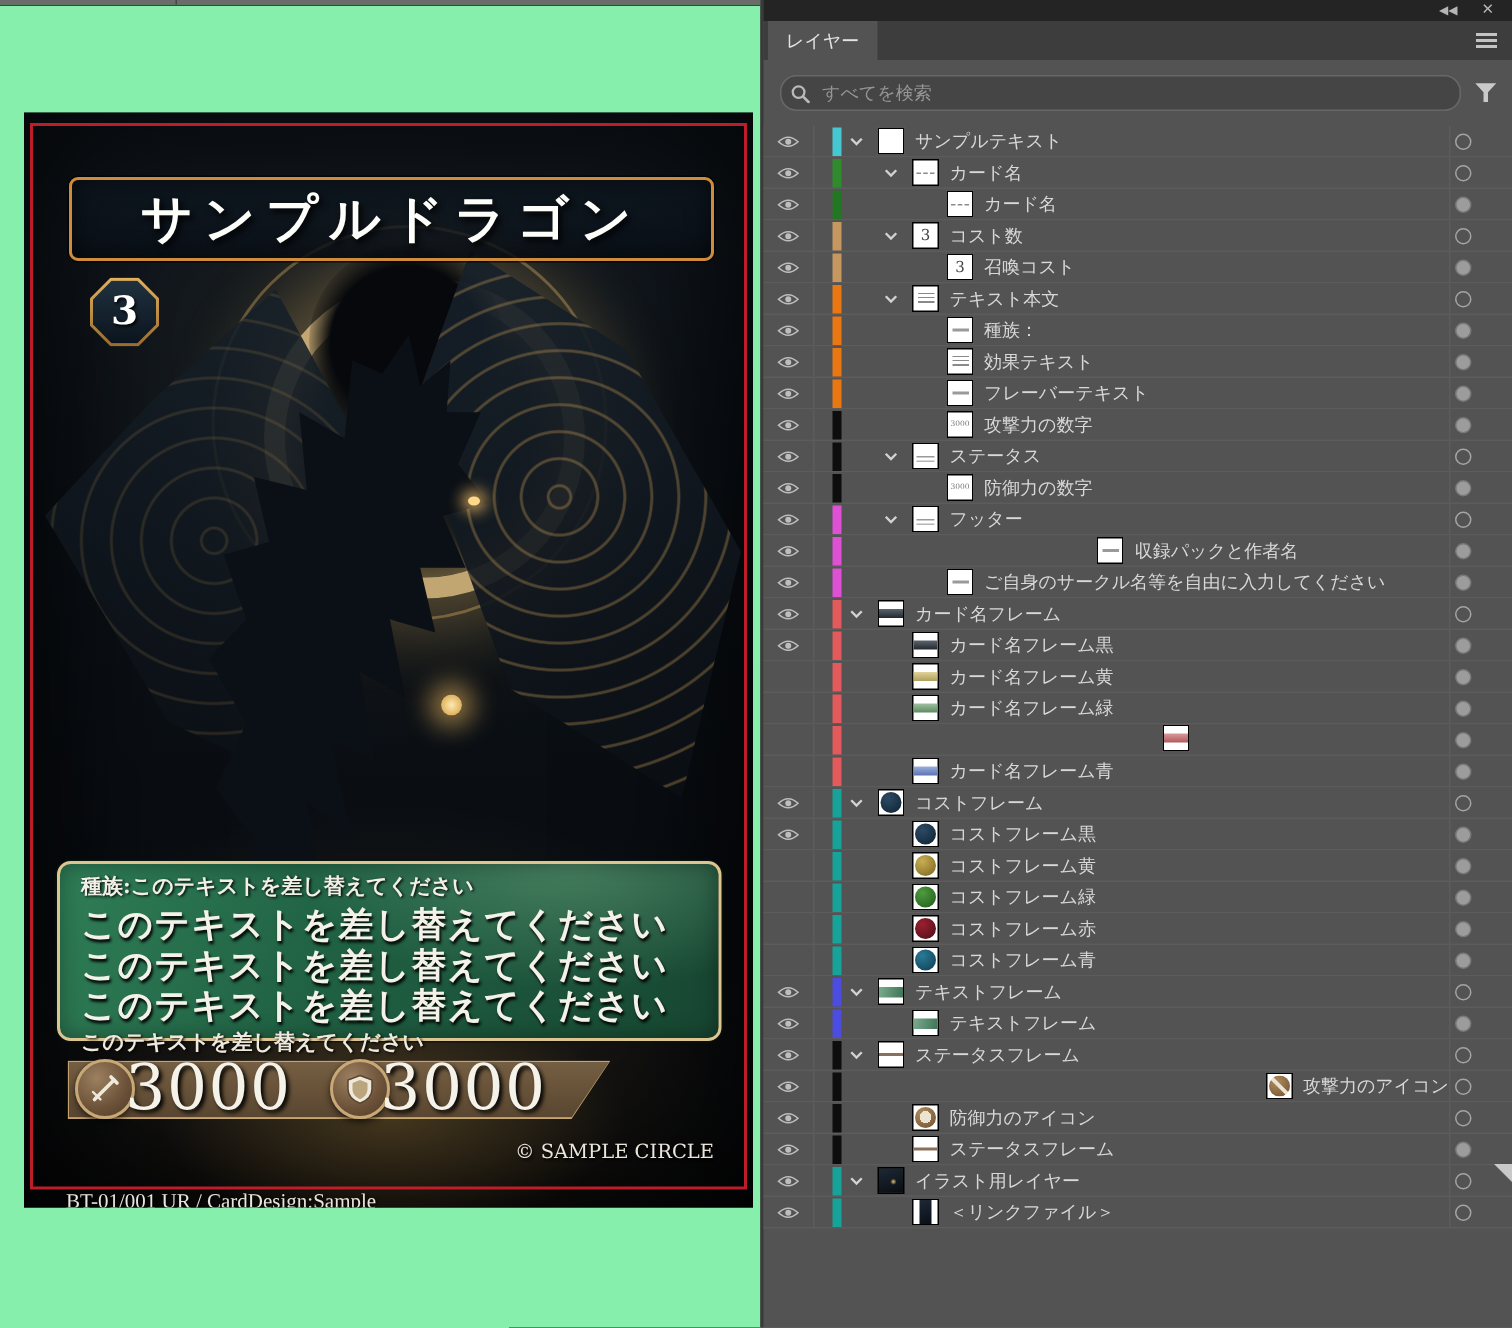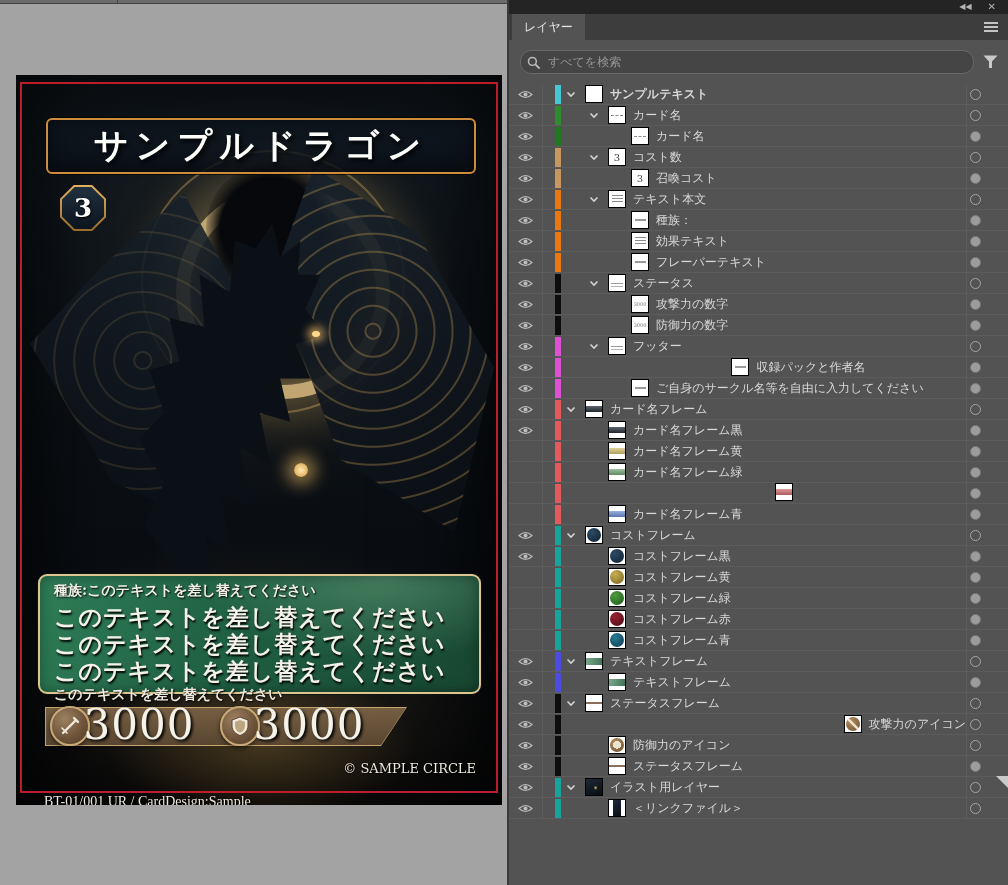--- a/index.html
+++ b/index.html
@@ -1,20 +1,20 @@
 <!DOCTYPE html>
 <html><head>
 <meta charset="utf-8">
 <style>
   html,body{margin:0;padding:0;background:#3a3a3a;}
   body{width:1008px;height:885px;overflow:hidden;position:relative;
        font-family:"Liberation Sans", sans-serif;-webkit-font-smoothing:antialiased;}
 
   
-  .canvas{position:absolute;left:0;top:0;width:507px;height:885px;background:#a3a3a3;}
+  .canvas{position:absolute;left:0;top:0;width:507px;height:885px;background:#86efac;}
   .canvas-topstrip{position:absolute;left:0;top:0;width:100%;height:3px;background:#6b6b6b;}
   .canvas-topstrip .notch{position:absolute;left:117px;top:0;width:1px;height:3px;background:#464646;}
   .canvas-topline{position:absolute;left:0;top:3px;width:100%;height:1px;background:#404040;}
 
   
   .card{position:absolute;left:16px;top:75px;width:486px;height:730px;background:#07090c;overflow:hidden;}
   .art{position:absolute;inset:0;
        background:
          radial-gradient(380px 260px at 50% 88%, rgba(150,110,50,.20), transparent 70%),
          radial-gradient(300px 300px at 50% 30%, rgba(80,70,40,.25), transparent 70%),
@@ -293,21 +293,21 @@
     <div class="col-eye">
       <svg class="eye" width="15" height="9" viewBox="0 0 15 9">
         <path d="M1 4.5 Q7.5 -1.5 14 4.5 Q7.5 10.5 1 4.5 Z" fill="none" stroke="#bdbdbd" stroke-width="1.1"></path>
         <circle cx="7.5" cy="4.5" r="2" fill="#bdbdbd"></circle>
       </svg>
     </div>
     <div class="col-gap"></div>
     <div class="col-strip">
           <span class="strip" style="background: rgb(69, 200, 210);"></span>
         </div>
-    <div class="row-main" style="padding-left: 5px; font-weight: bold;">
+    <div class="row-main" style="padding-left: 5px;">
       <span class="chev">
         <svg width="10" height="7" viewBox="0 0 10 7">
           <polyline points="1.5,1.5 5,5 8.5,1.5" fill="none" stroke="#d2d2d2" stroke-width="1.6"></polyline>
         </svg>
       </span>
       <span class="thumb th-blank"></span>
       <span class="label">サンプルテキスト</span>
     </div>
     <div class="col-target">
           <span class="circle open"></span>
@@ -498,20 +498,41 @@
     <div class="col-eye">
       <svg class="eye" width="15" height="9" viewBox="0 0 15 9">
         <path d="M1 4.5 Q7.5 -1.5 14 4.5 Q7.5 10.5 1 4.5 Z" fill="none" stroke="#bdbdbd" stroke-width="1.1"></path>
         <circle cx="7.5" cy="4.5" r="2" fill="#bdbdbd"></circle>
       </svg>
     </div>
     <div class="col-gap"></div>
     <div class="col-strip">
           <span class="strip" style="background: rgb(13, 13, 13);"></span>
         </div>
+    <div class="row-main" style="padding-left: 70px;">
+
+      <span class="thumb th-tinytext">3000</span>
+      <span class="label">攻撃力の数字</span>
+    </div>
+    <div class="col-target">
+          <span class="circle filled"></span>
+        </div>
+  </div>
+
+  <div class="row">
+    <div class="col-eye">
+      <svg class="eye" width="15" height="9" viewBox="0 0 15 9">
+        <path d="M1 4.5 Q7.5 -1.5 14 4.5 Q7.5 10.5 1 4.5 Z" fill="none" stroke="#bdbdbd" stroke-width="1.1"></path>
+        <circle cx="7.5" cy="4.5" r="2" fill="#bdbdbd"></circle>
+      </svg>
+    </div>
+    <div class="col-gap"></div>
+    <div class="col-strip">
+          <span class="strip" style="background: rgb(13, 13, 13);"></span>
+        </div>
     <div class="row-main" style="padding-left: 28px;">
       <span class="chev">
         <svg width="10" height="7" viewBox="0 0 10 7">
           <polyline points="1.5,1.5 5,5 8.5,1.5" fill="none" stroke="#d2d2d2" stroke-width="1.6"></polyline>
         </svg>
       </span>
       <span class="thumb th-line2"></span>
       <span class="label">ステータス</span>
     </div>
     <div class="col-target">
@@ -526,41 +547,20 @@
         <circle cx="7.5" cy="4.5" r="2" fill="#bdbdbd"></circle>
       </svg>
     </div>
     <div class="col-gap"></div>
     <div class="col-strip">
           <span class="strip" style="background: rgb(13, 13, 13);"></span>
         </div>
     <div class="row-main" style="padding-left: 70px;">
 
       <span class="thumb th-tinytext">3000</span>
-      <span class="label">攻撃力の数字</span>
-    </div>
-    <div class="col-target">
-          <span class="circle filled"></span>
-        </div>
-  </div>
-
-  <div class="row">
-    <div class="col-eye">
-      <svg class="eye" width="15" height="9" viewBox="0 0 15 9">
-        <path d="M1 4.5 Q7.5 -1.5 14 4.5 Q7.5 10.5 1 4.5 Z" fill="none" stroke="#bdbdbd" stroke-width="1.1"></path>
-        <circle cx="7.5" cy="4.5" r="2" fill="#bdbdbd"></circle>
-      </svg>
-    </div>
-    <div class="col-gap"></div>
-    <div class="col-strip">
-          <span class="strip" style="background: rgb(13, 13, 13);"></span>
-        </div>
-    <div class="row-main" style="padding-left: 70px;">
-
-      <span class="thumb th-tinytext">3000</span>
       <span class="label">防御力の数字</span>
     </div>
     <div class="col-target">
           <span class="circle filled"></span>
         </div>
   </div>
 
   <div class="row">
     <div class="col-eye">
       <svg class="eye" width="15" height="9" viewBox="0 0 15 9">

